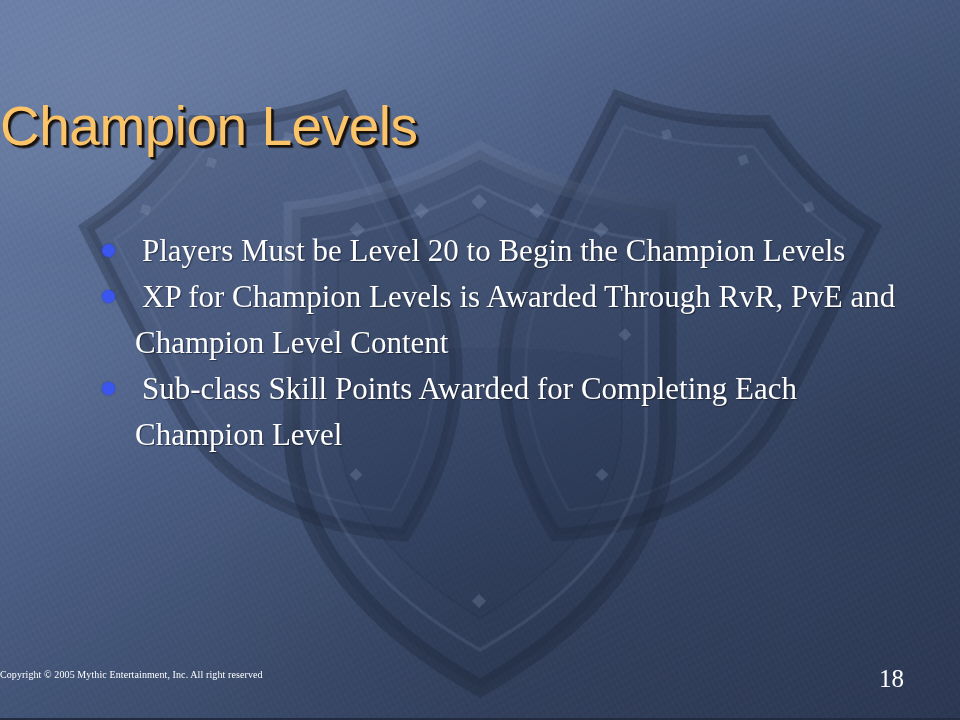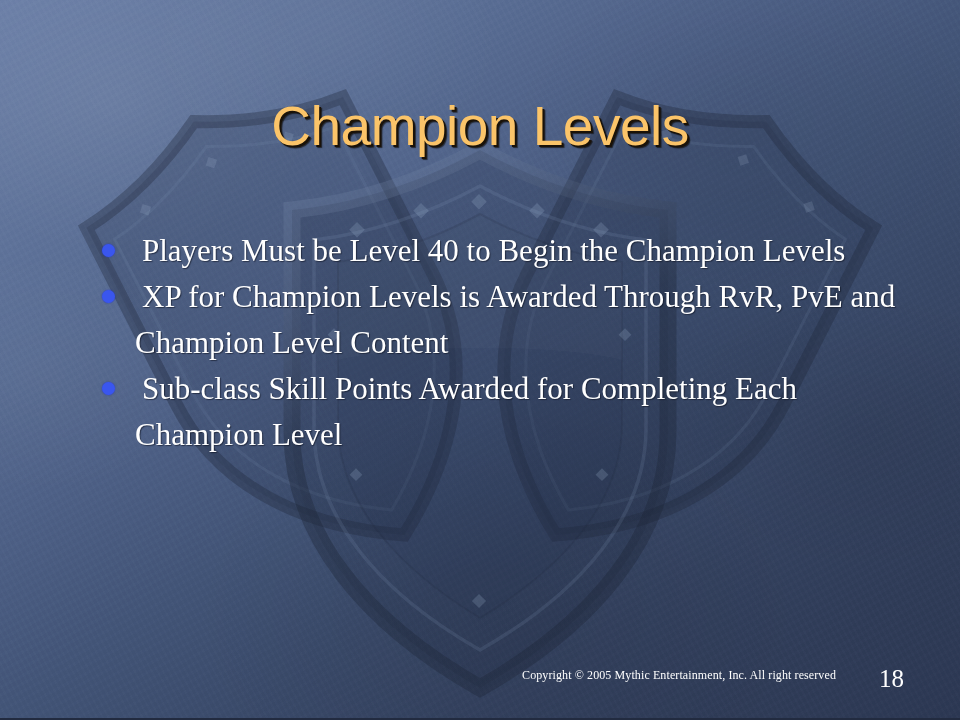--- a/index.html
+++ b/index.html
@@ -59,21 +59,21 @@
     width: 960px; height: 720px;
     pointer-events: none;
   }
 
   
   #title {
     position: absolute;
     left: 0;
     top: 96px;
     width: 960px;
-    text-align: center;
+    text-align: left;
     font-family: "Liberation Sans", "DejaVu Sans", sans-serif;
     font-size: 55px;
     line-height: 60px;
     font-weight: 400;
     color: #fbc469;
     letter-spacing: -0.5px;
     text-shadow:
       2px 2px 0 #1a1208,
       3px 3px 1px rgba(10,8,4,0.65);
     white-space: nowrap;
@@ -108,23 +108,23 @@
     display: block;
     text-indent: 7px;
   }
 
   
   #copyright {
     position: absolute;
     left: 0;
     top: 669px;
     width: 836px;
-    text-align: right;
+    text-align: left;
     color: #ffffff;
-    font-size: 12px;
+    font-size: 10px;
     line-height: 12px;
     letter-spacing: 0.1px;
   }
   #page-number {
     position: absolute;
     right: 56px;
     top: 666px;
     color: #ffffff;
     font-size: 25px;
     line-height: 26px;
@@ -199,21 +199,21 @@
       </g>
 
     </g>
   </svg>
 
   <div id="title">Champion Levels</div>
 
   <div id="body">
     <div class="bullet-row">
       <span class="bullet-dot"></span>
-      <span class="bullet-text">Players Must be Level 40 to Begin the Champion Levels</span>
+      <span class="bullet-text">Players Must be Level 20 to Begin the Champion Levels</span>
     </div>
     <div class="bullet-row">
       <span class="bullet-dot"></span>
       <span class="bullet-text">XP for Champion Levels is Awarded Through RvR, PvE and Champion Level Content</span>
     </div>
     <div class="bullet-row">
       <span class="bullet-dot"></span>
       <span class="bullet-text">Sub-class Skill Points Awarded for Completing Each Champion Level</span>
     </div>
   </div>

